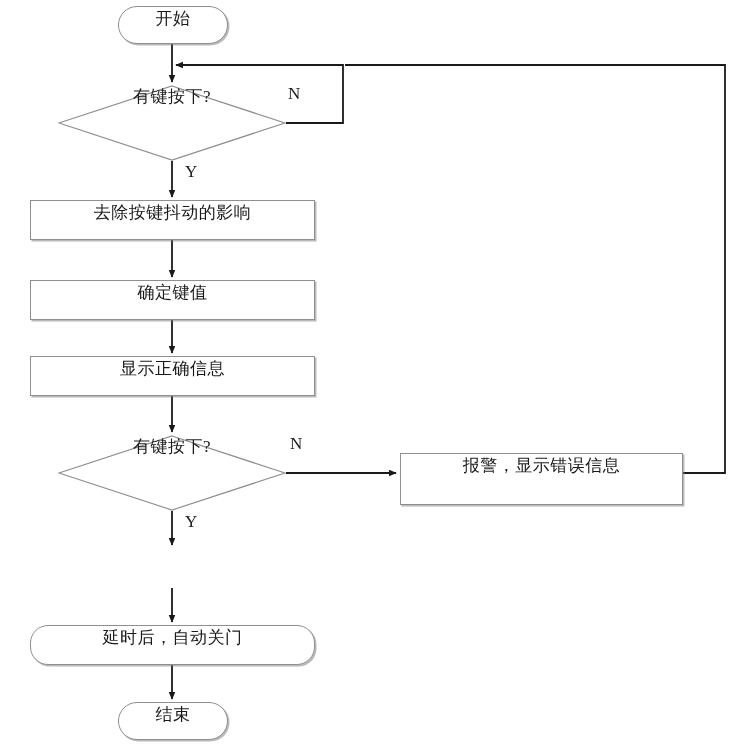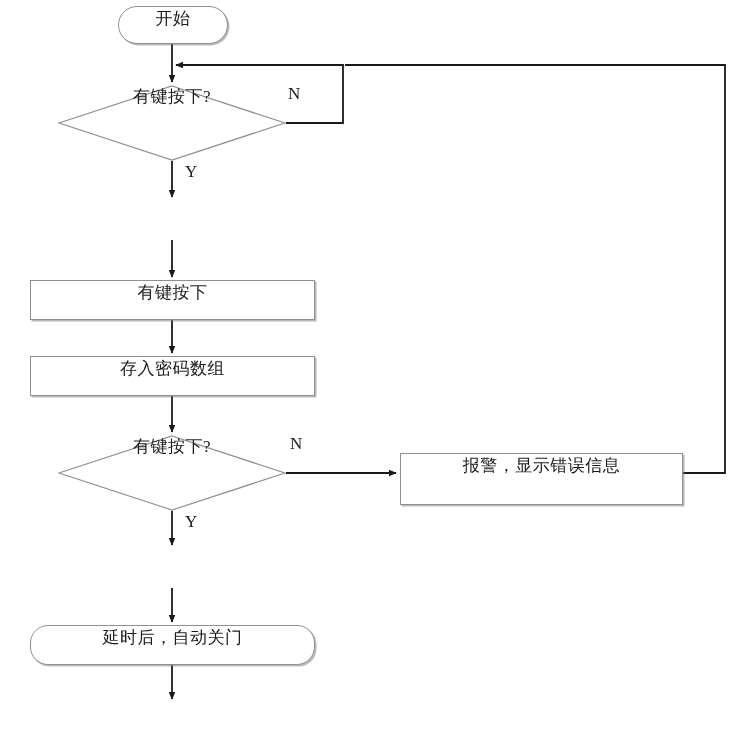--- a/index.html
+++ b/index.html
@@ -111,41 +111,47 @@
     <span>开始</span>
   </div>
 
   <div class="node decision" style="left:58px; top:85px; width:228px; height:76px;">
     <svg width="228" height="76" viewBox="0 0 228 76" xmlns="http://www.w3.org/2000/svg">
       <polygon points="114,1 227,38 114,75 1,38" fill="#ffffff" stroke="#8f8f8f" stroke-width="1.2"></polygon>
     </svg>
     <span class="dlabel">有键按下?</span>
   </div>
 
+  <div class="node process" style="left:30px; top:200px; width:285px; height:40px;">
+    <span>去除按键抖动的影响</span>
+  </div>
 
   <div class="node process" style="left:30px; top:280px; width:285px; height:40px;">
-    <span>有键按下</span>
+    <span>确定键值</span>
   </div>
 
   <div class="node process" style="left:30px; top:356px; width:285px; height:40px;">
-    <span>存入密码数组</span>
+    <span>显示正确信息</span>
   </div>
 
   <div class="node decision" style="left:58px; top:435px; width:228px; height:76px;">
     <svg width="228" height="76" viewBox="0 0 228 76" xmlns="http://www.w3.org/2000/svg">
       <polygon points="114,1 227,38 114,75 1,38" fill="#ffffff" stroke="#8f8f8f" stroke-width="1.2"></polygon>
     </svg>
     <span class="dlabel">有键按下?</span>
   </div>
 
 
   <div class="node process" style="left:30px; top:625px; width:285px; height:40px;border-radius:18px;">
     <span>延时后，自动关门</span>
   </div>
 
+  <div class="node terminator" style="left:118px; top:702px; width:110px; height:38px;">
+    <span>结束</span>
+  </div>
 
   <div class="node process" style="left:400px; top:453px; width:283px; height:52px;">
     <span>报警，显示错误信息</span>
   </div>
 
   <span class="edge-label" style="left:288px; top:84px;">N</span>
 
   <span class="edge-label" style="left:185px; top:162px;">Y</span>
 
   <span class="edge-label" style="left:290px; top:434px;">N</span>

